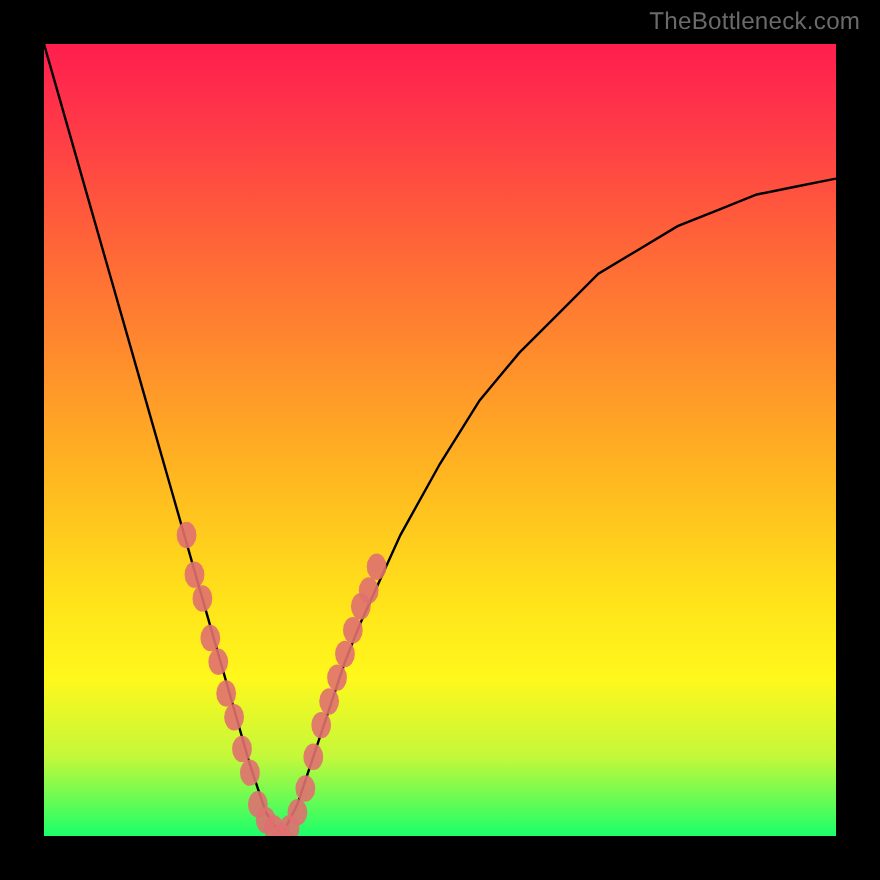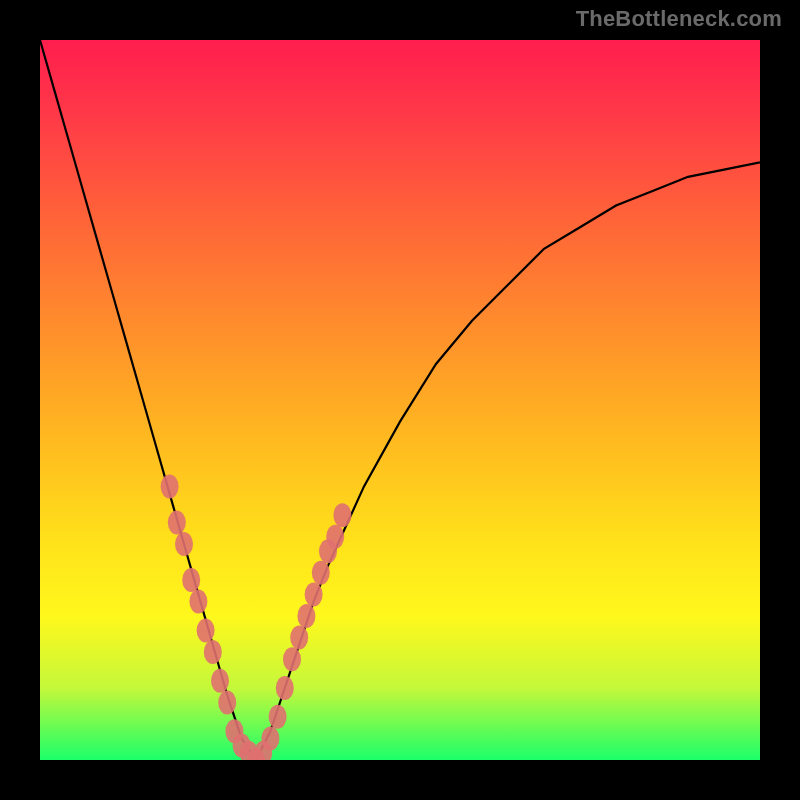--- a/index.html
+++ b/index.html
@@ -35,21 +35,21 @@
       #c4f83a 90%,
       #1bff6a 100%
     );
   }
   .watermark {
     position: absolute;
     top: 6px;
     right: 18px;
     color: #6a6a6a;
     font-size: 22px;
-    font-weight: 700;
+    font-weight: 400;
     letter-spacing: 0.2px;
     user-select: none;
   }
   svg {
     position: absolute;
     left: 0;
     top: 0;
   }
 </style>
 </head>

